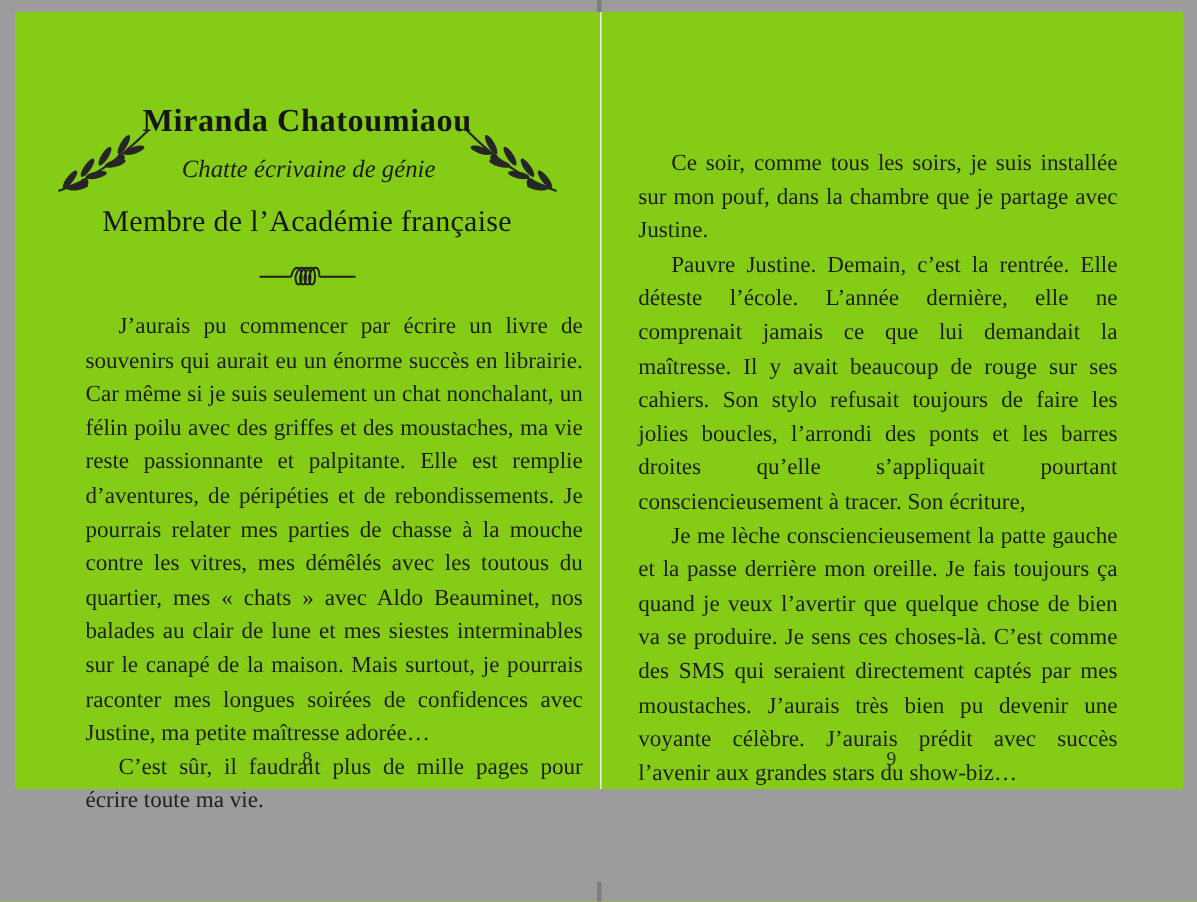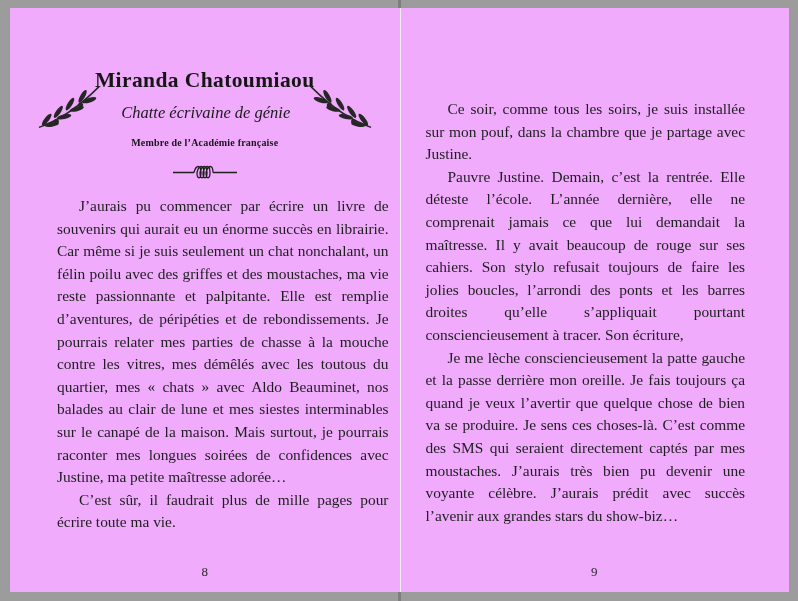--- a/index.html
+++ b/index.html
@@ -7,22 +7,22 @@
     width: 798px; height: 601px;
     position: relative;
     background: #9c9c9c;
     font-family: "Liberation Serif", "DejaVu Serif", serif;
     color: #1d1d1d;
     overflow: hidden;
   }
   .spread {
     position: absolute;
     left: 10px; top: 8px;
-    width: 779px; height: 584px;
-    background: #f0abfc;
+    width: 779px; height: 518px;
+    background: #84cc16;
     display: flex;
   }
   .gutter-line {
     position: absolute;
     left: 50%; top: 0; bottom: 0;
     width: 1px;
     background: #ededed;
   }
   .center-tick { position: absolute; left: 398px; width: 3px; background: #7e7e7e; }
   .center-tick.top { top: 0; height: 8px; }
@@ -43,22 +43,22 @@
     color: #161616;
   }
   .subtitle {
     margin: 10px 0 0 2px;
     font-style: italic;
     font-size: 16.5px;
     color: #1b1b1b;
   }
   .membership {
     margin: 14px 0 0 0;
-    font-weight: bold;
-    font-size: 10px;
+    font-weight: normal;
+    font-size: 20px;
     letter-spacing: 0.2px;
     color: #161616;
   }
   .divider-wrap { text-align: center; margin-top: 15px; height: 18px; }
 
   
   .text-col {
     font-size: 15.4px;
     line-height: 22.6px;
     text-align: justify;

